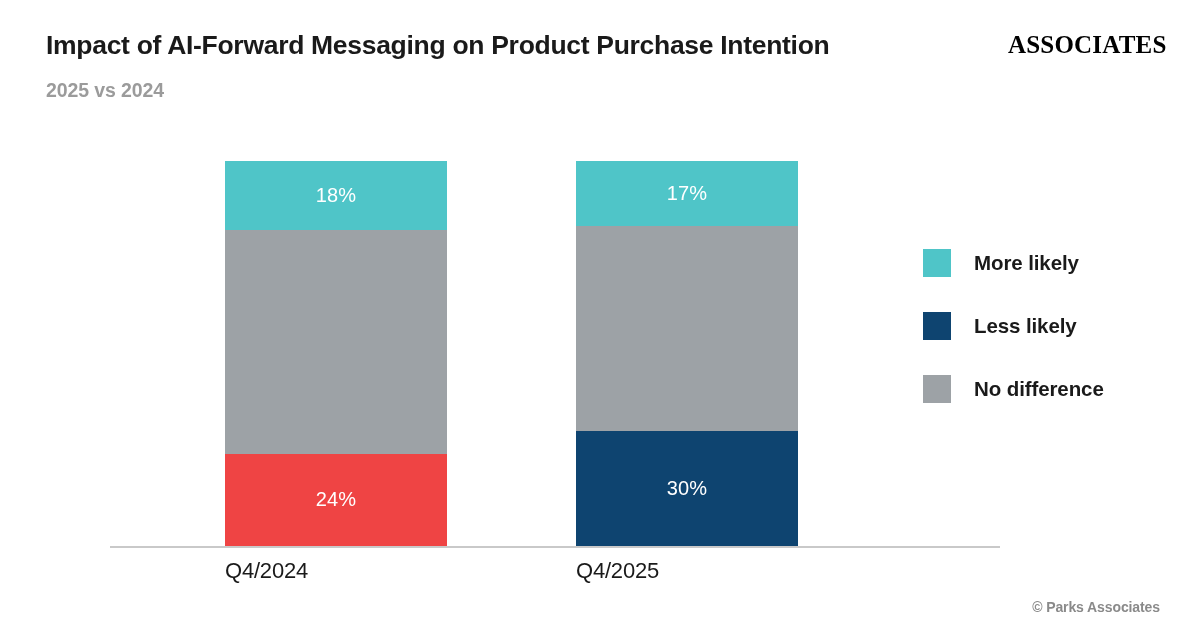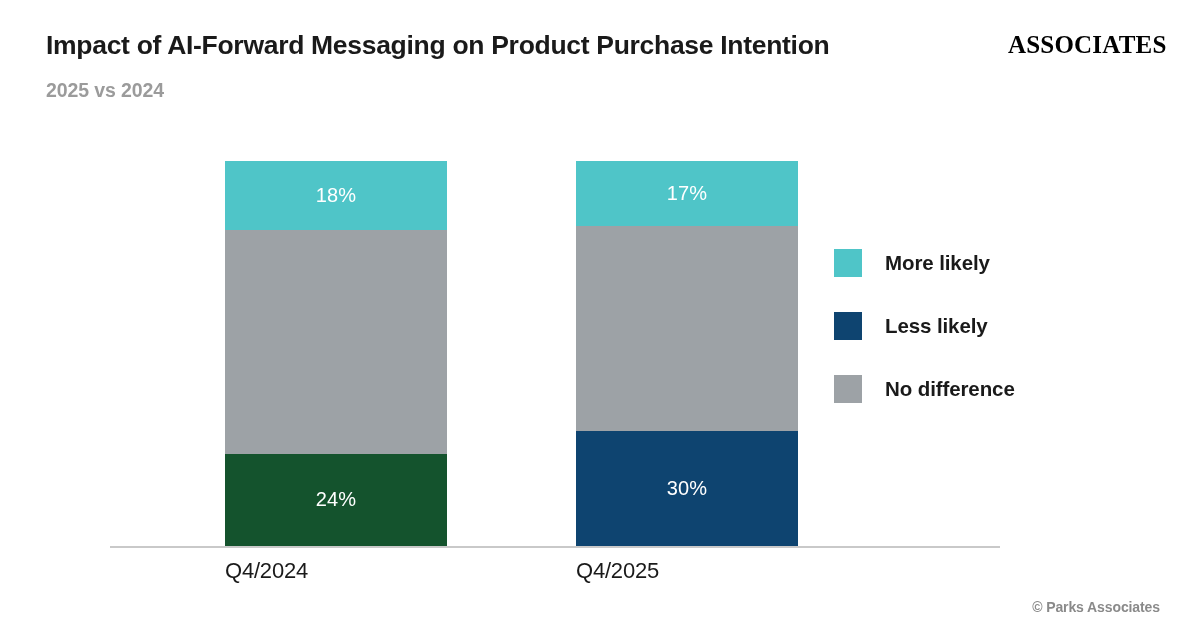--- a/index.html
+++ b/index.html
@@ -116,21 +116,21 @@
     font-size: 22px;
     color: #1a1a1a;
     letter-spacing: -0.2px;
   }
   .cat-label.c0 { left: 225px; }
   .cat-label.c1 { left: 576px; }
 
   
   .legend {
     position: absolute;
-    left: 834px;
+    left: 923px;
     top: 249px;
     text-align: center;
   }
   .legend-item {
     display: flex;
     align-items: center;
     height: 28px;
     margin-bottom: 35px;
   }
   .legend-swatch {
@@ -168,21 +168,21 @@
 
   <div class="logo">
     <span class="logo-bottom">ASSOCIATES</span>
   </div>
 </div>
 
 <div class="plot">
   <div class="axis-line"></div>
 
   <div class="bar-group g0">
-      <div class="seg" style="background: #14532d; height: 24%; bottom: 0%;">
+      <div class="seg" style="background: #ef4444; height: 24%; bottom: 0%;">
         <span class="seg-label">24%</span>
       </div>
       <div class="seg" style="background: rgb(157, 162, 166); height: 58%; bottom: 24%;"></div>
       <div class="seg" style="background: rgb(79, 197, 200); height: 18%; bottom: 82%;">
         <span class="seg-label">18%</span>
       </div>
     </div>
   <div class="bar-group g1">
       <div class="seg" style="background: rgb(14, 68, 112); height: 30%; bottom: 0%;">
         <span class="seg-label">30%</span>

